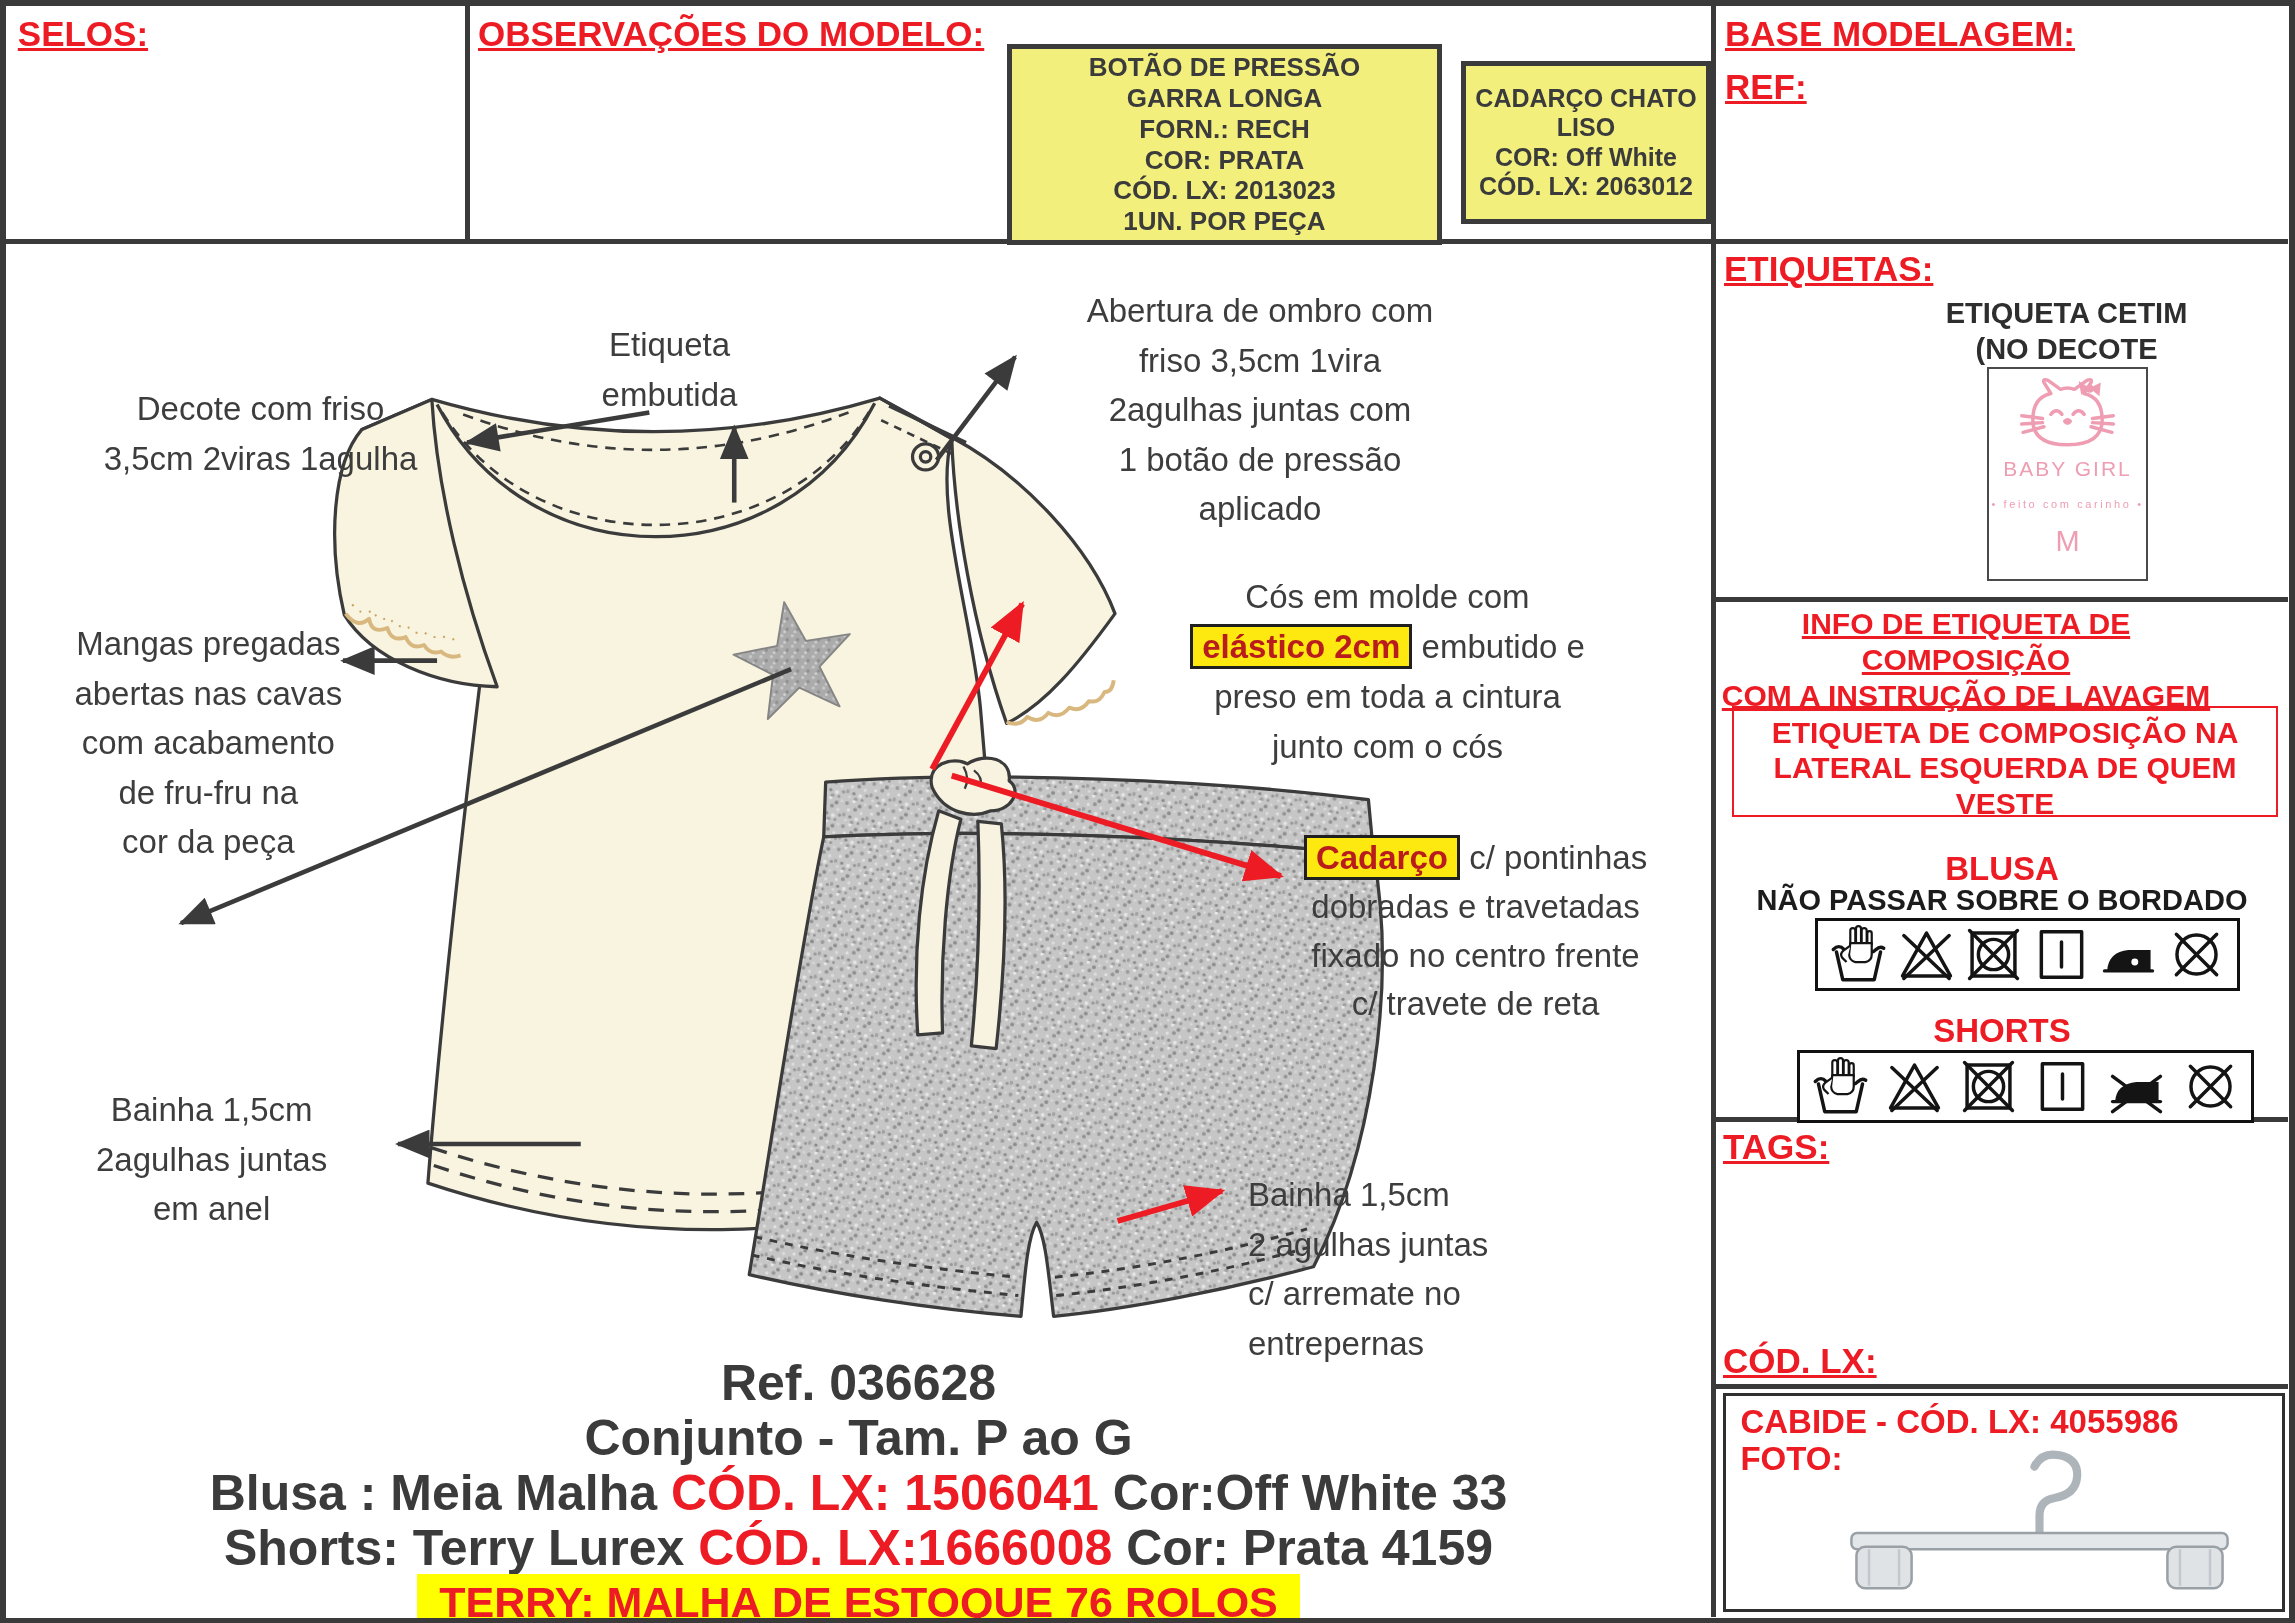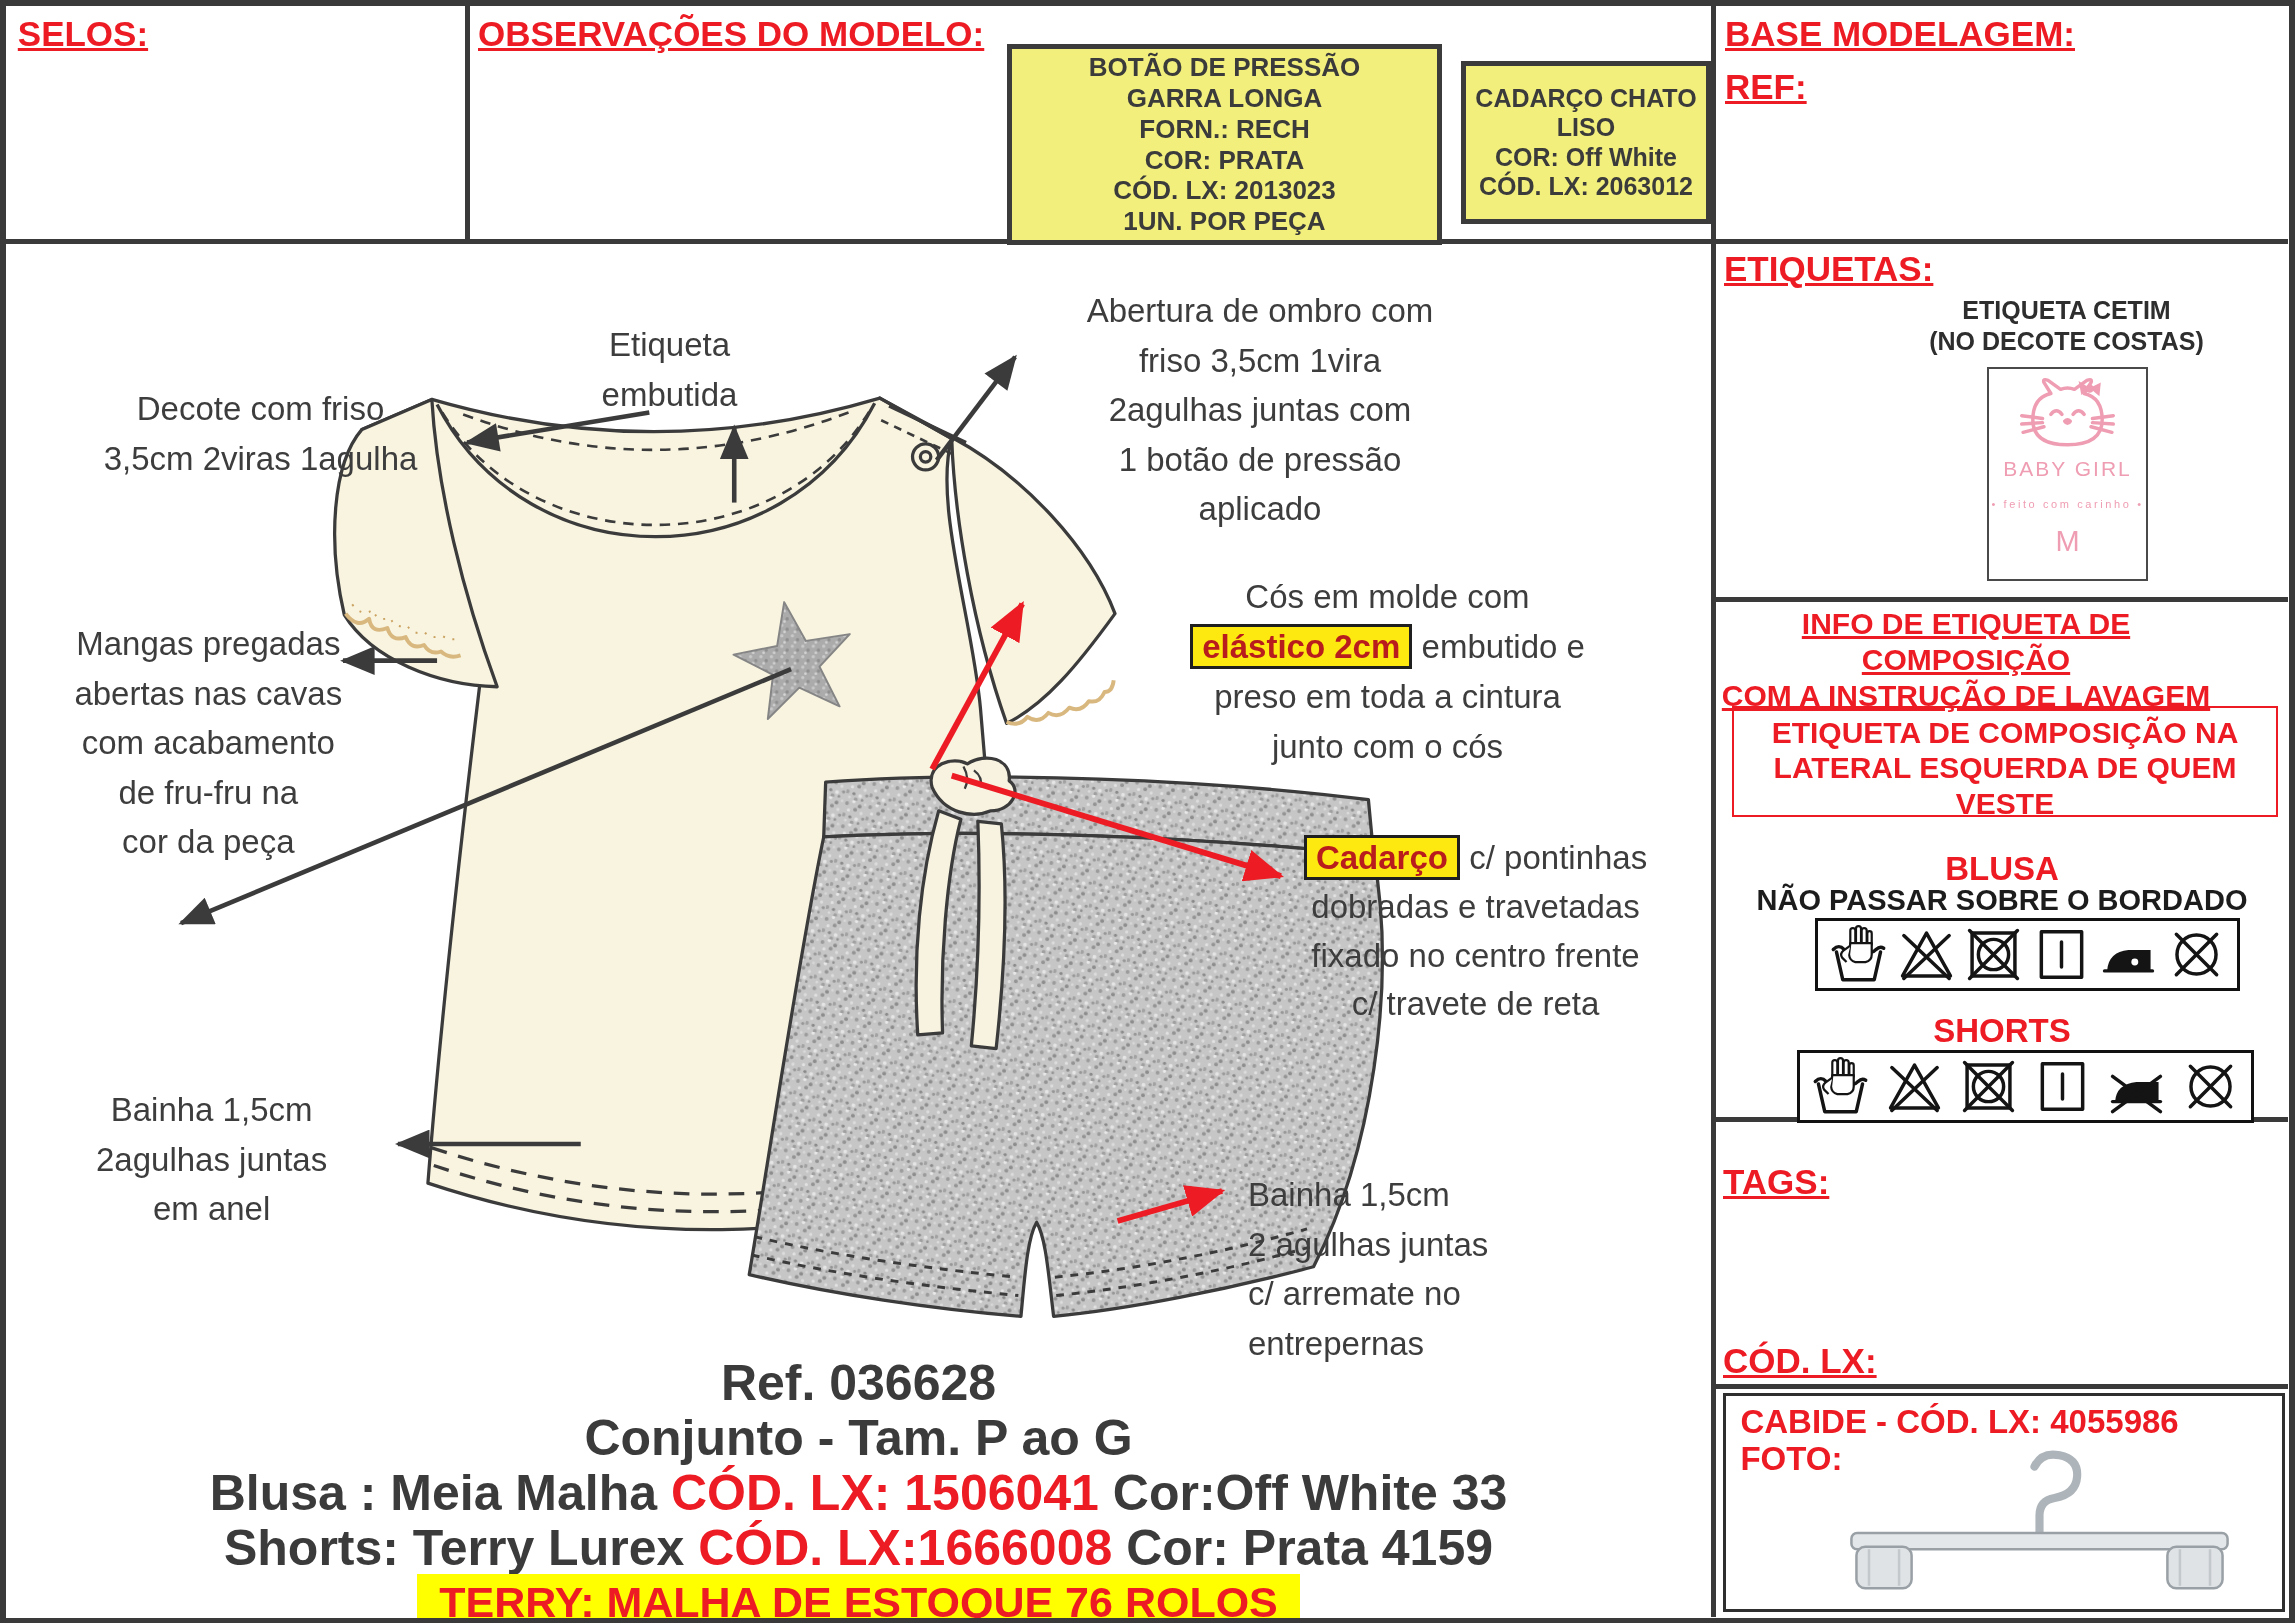--- a/index.html
+++ b/index.html
@@ -162,21 +162,21 @@
     <div class="nline">1UN. POR PEÇA</div>
   </div>
   <div class="abs note" style="left:1455px;top:55px;width:240px;height:153px;font-size:25px;z-index:4;">
     <div class="nline">CADARÇO CHATO</div>
     <div class="nline">LISO</div>
     <div class="nline">COR: Off White</div>
     <div class="nline">CÓD. LX: 2063012</div>
   </div>
 
   <div class="abs redhead" style="left:1718px;top:243px;z-index:4;">ETIQUETAS:</div>
-  <div class="abs ctr" style="left:1907px;top:289px;width:307px;font-size:25px;font-weight:bold;color:#2e2e2e;line-height:1.25;z-index:4;">
+  <div class="abs ctr" style="left:1907px;top:289px;width:307px;font-size:29px;font-weight:bold;color:#2e2e2e;line-height:1.25;z-index:4;">
     <div>ETIQUETA CETIM</div>
     <div>(NO DECOTE COSTAS)</div>
   </div>
   <div class="abs labelbox" style="left:1981px;top:361px;width:157px;height:210px;z-index:4;">
     <svg width="111" height="78" viewBox="0 0 160 110" style="margin-top:6.5px;">
       <g stroke="#ef9db2" stroke-width="5" fill="none" stroke-linecap="round" stroke-linejoin="round">
         <path d="M30,62 Q30,30 56,24 L46,8 Q44,2 52,5 L70,18 Q80,14 90,18 L108,5 Q116,2 114,8 L104,24 Q130,30 130,62 Q130,98 80,98 Q30,98 30,62 Z"></path>
         <path d="M56,54 q8,-10 16,0 M88,54 q8,-10 16,0"></path>
         <path d="M76,64 q4,-4 8,0 q-4,6 -8,0"></path>
         <path d="M14,56 L44,60 M14,68 L44,66 M16,80 L46,72 M146,56 L116,60 M146,68 L116,66 M144,80 L114,72"></path>
@@ -294,21 +294,21 @@
         </svg>
       </span>
       <span class="care-sym">
         <svg width="63" height="63" viewBox="0 0 100 100">
      <circle stroke="#141414" stroke-width="5.5" fill="none" stroke-linecap="round" stroke-linejoin="round" cx="50" cy="50" r="31"></circle>
           <path stroke="#141414" stroke-width="5.5" fill="none" stroke-linecap="round" stroke-linejoin="round" d="M18 18 L82 82 M82 18 L18 82"></path>
         </svg>
       </span>
     </div>
 
-  <div class="abs redhead" style="left:1717px;top:1156px;z-index:4;">TAGS:</div>
+  <div class="abs redhead" style="left:1717px;top:1121px;z-index:4;">TAGS:</div>
   <div class="abs redhead" style="left:1717px;top:1335px;z-index:4;">CÓD. LX:</div>
 
   <div class="abs" style="left:1717px;top:1387px;width:562px;height:219px;border:3.9px solid #2f2f2f;box-sizing:border-box;z-index:4;">
     <div class="rednound" style="position:absolute;left:14.4px;top:6.5px;">CABIDE - CÓD. LX: 4055986</div>
     <div class="rednound" style="position:absolute;left:14.4px;top:44px;">FOTO:</div>
     <svg width="405" height="163" viewBox="0 0 640 260" style="position:absolute;left:111px;top:43px;">
       <g stroke="#9aa1a6" stroke-linejoin="round">
         <path d="M320,150 V122 Q320,98 344,94 Q378,88 380,60 Q382,32 352,26 Q324,20 312,44" fill="none" stroke="#aeb5ba" stroke-width="13" stroke-linecap="round"></path>
         <rect x="20" y="150" width="600" height="26" rx="9" fill="#e3e7ea" stroke-width="4"></rect>
         <rect x="28" y="172" width="88" height="66" rx="14" fill="#dfe3e6" stroke-width="4"></rect>

